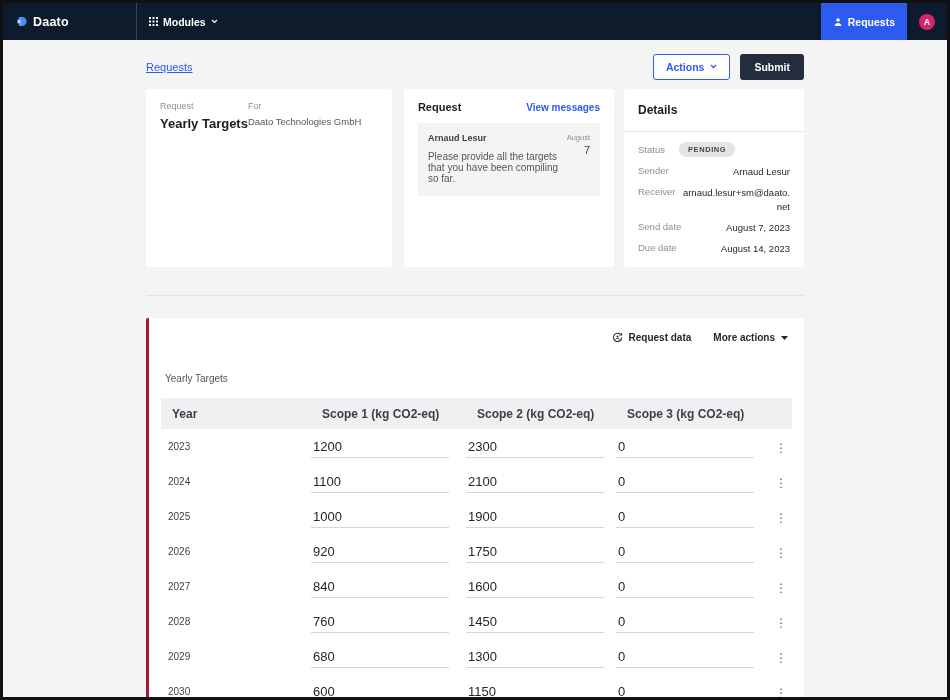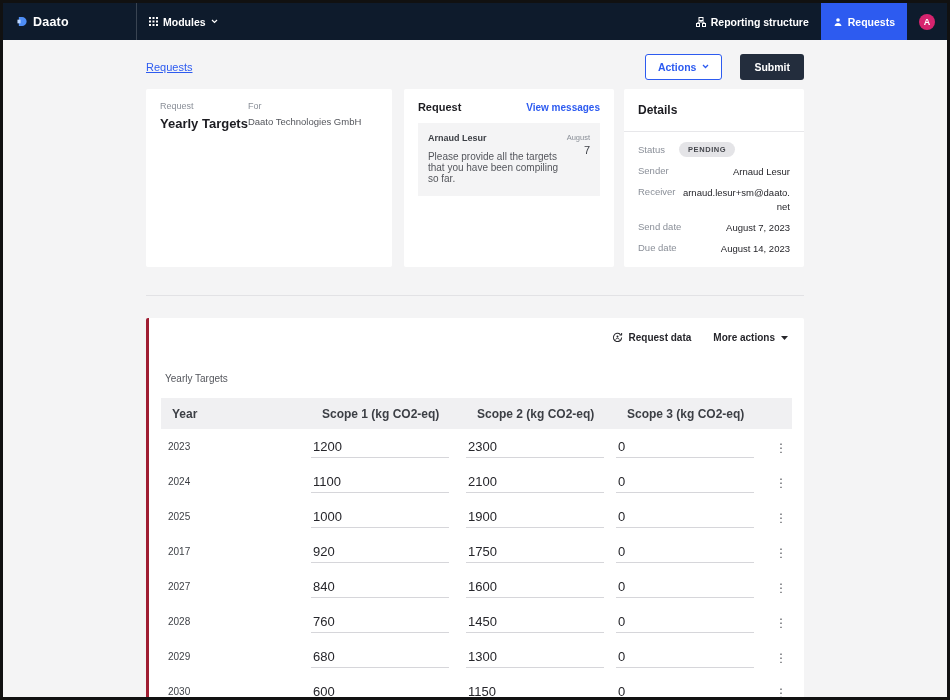--- a/index.html
+++ b/index.html
@@ -14,21 +14,21 @@
   .brand { display: flex; align-items: center; gap: 5px; padding: 0 14px; width: 133px; font-weight: bold; font-size: 12.5px; letter-spacing: .2px; cursor: pointer; }
   .nav-divider { width: 1px; background: rgba(255,255,255,.18); }
   .nav-item { display: flex; align-items: center; gap: 5px; padding: 0 12px; font-size: 10.5px; font-weight: 600; cursor: pointer; white-space: nowrap; }
   .nav-item-active { background: #2d5bf0; }
   .avatar { width: 16px; height: 16px; border-radius: 50%; background: #d6246e; color: #fff; font-size: 9px; font-weight: bold; display: flex; align-items: center; justify-content: center; align-self: center; margin: 0 12px; cursor: pointer; }
 
   
   .content { width: 658px; margin: 0 auto; padding-top: 14px; }
   .page-head { display: flex; justify-content: space-between; align-items: center; height: 25px; }
   .breadcrumb { color: #2d5bf0; font-size: 11px; text-decoration: underline; cursor: pointer; }
-  .head-actions { display: flex; gap: 18px; align-items: flex-end; }
+  .head-actions { display: flex; gap: 10px; align-items: flex-end; }
   .btn-outline { display: inline-flex; align-items: center; gap: 6px; background: #fff; color: #2d5bf0; border: 1px solid #2d5bf0; border-radius: 3px; font-family: "Liberation Sans", sans-serif; font-weight: 700; font-size: 10.5px; padding: 6px 12px; cursor: pointer; }
   .btn-dark { background: #232d3d; color: #fff; border: none; border-radius: 3px; font-family: "Liberation Sans", sans-serif; font-weight: 700; font-size: 10.5px; padding: 7px 14px; cursor: pointer; }
 
   .grid { display: grid; grid-template-columns: 468px 180px; gap: 10px; margin-top: 10px; align-items: stretch; }
   .card { background: #fff; border-radius: 2px; }
   .col-left { display: flex; gap: 12px; }
 
   
   .request-card { display: flex; justify-content: space-between; padding: 12px 14px 13px; }
   .tiny-label { font-size: 9px; color: #8a8f98; }
@@ -111,31 +111,20 @@
         </span>
         <span>Modules</span>
         <span class="icon">
           <svg width="7" height="5" viewBox="0 0 7 5">
               <path d="M1 1l2.5 2.5L6 1" stroke="#fff" stroke-width="1.2" fill="none"></path>
             </svg>
         </span>
       </div>
     </div>
     <div class="nav-right">
-      <div class="nav-item">
-        <span class="icon">
-          <svg width="10" height="10" viewBox="0 0 10 10" stroke="#fff" fill="none" stroke-width="1">
-              <rect x="3" y="0.5" width="4" height="3"></rect>
-              <rect x="0.5" y="6.5" width="3" height="3"></rect>
-              <rect x="6.5" y="6.5" width="3" height="3"></rect>
-              <path d="M5 3.5V5M2 6.5V5h6v1.5"></path>
-            </svg>
-        </span>
-        <span>Reporting structure</span>
-      </div>
       <div class="nav-item nav-item-active">
         <span class="icon">
           <svg width="10" height="10" viewBox="0 0 10 10" fill="#fff">
               <circle cx="5" cy="3" r="1.8"></circle>
               <path d="M1.5 9c.4-2 1.8-3 3.5-3s3.1 1 3.5 3z"></path>
             </svg>
         </span>
         <span>Requests</span>
       </div>
       <div class="avatar">A</div>
@@ -268,21 +257,21 @@
     <div class="td-menu"><span class="kebab">⋮</span></div>
   </div>
             <div class="trow">
     <div class="td-year">2025</div>
     <div><input class="cell-input" type="text" value="1000" style=""></div>
     <div><input class="cell-input" type="text" value="1900" style=""></div>
     <div><input class="cell-input" type="text" value="0" style=""></div>
     <div class="td-menu"><span class="kebab">⋮</span></div>
   </div>
             <div class="trow">
-    <div class="td-year">2017</div>
+    <div class="td-year">2026</div>
     <div><input class="cell-input" type="text" value="920" style=""></div>
     <div><input class="cell-input" type="text" value="1750" style=""></div>
     <div><input class="cell-input" type="text" value="0" style=""></div>
     <div class="td-menu"><span class="kebab">⋮</span></div>
   </div>
             <div class="trow">
     <div class="td-year">2027</div>
     <div><input class="cell-input" type="text" value="840" style=""></div>
     <div><input class="cell-input" type="text" value="1600" style=""></div>
     <div><input class="cell-input" type="text" value="0" style=""></div>

